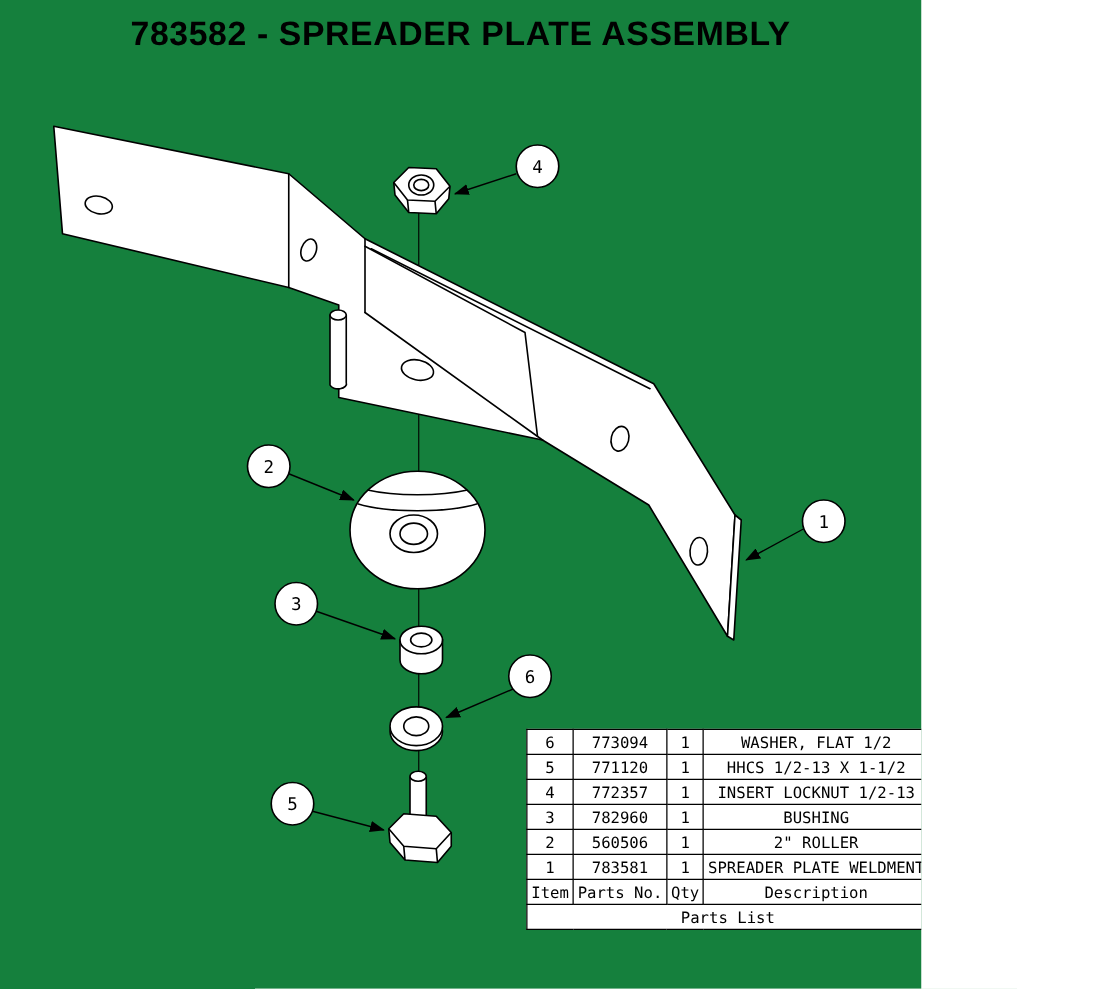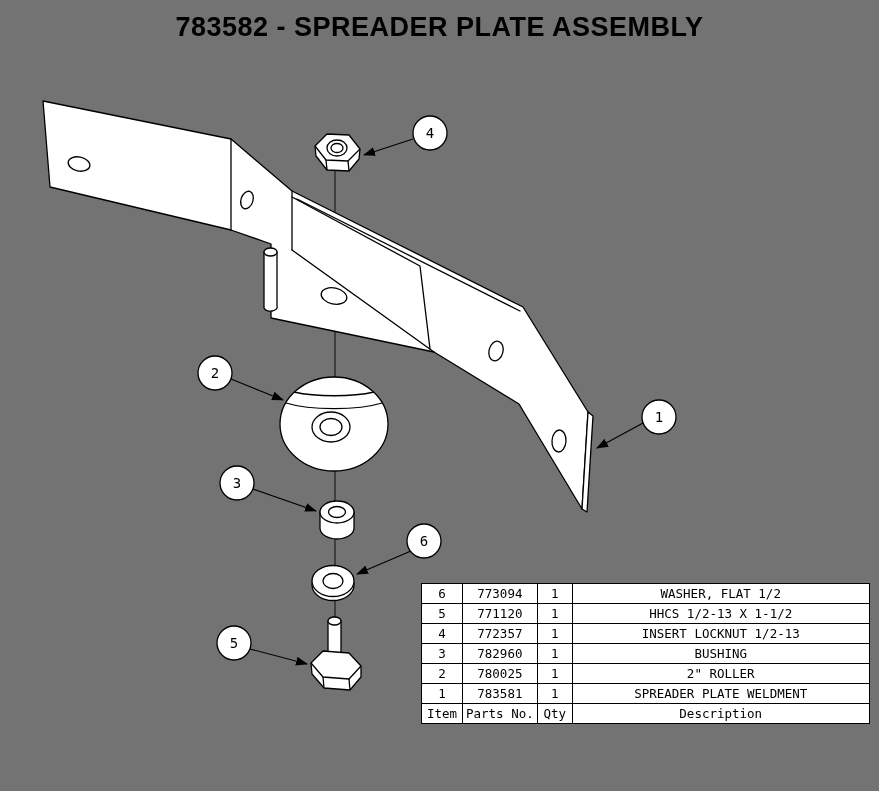--- a/index.html
+++ b/index.html
@@ -2,23 +2,23 @@
 <html><head>
 <meta charset="utf-8">
 <style>
   html, body {
     margin: 0;
     padding: 0;
     background: #ffffff;
   }
   #page {
     position: relative;
-    width: 879px;
+    width: 737px;
     height: 791px;
-    background: #737373;
+    background: #15803d;
     overflow: hidden;
     font-family: "Liberation Sans", sans-serif;
   }
   .title {
     position: absolute;
     top: 12px;
     left: 0;
     width: 100%;
     text-align: center;
     font-family: "Liberation Sans", sans-serif;
@@ -191,33 +191,36 @@
           <td class="c-desc">INSERT LOCKNUT 1/2-13</td>
         </tr>
         <tr>
           <td class="c-item">3</td>
           <td class="c-part">782960</td>
           <td class="c-qty">1</td>
           <td class="c-desc">BUSHING</td>
         </tr>
         <tr>
           <td class="c-item">2</td>
-          <td class="c-part">780025</td>
+          <td class="c-part">560506</td>
           <td class="c-qty">1</td>
           <td class="c-desc">2" ROLLER</td>
         </tr>
         <tr>
           <td class="c-item">1</td>
           <td class="c-part">783581</td>
           <td class="c-qty">1</td>
           <td class="c-desc">SPREADER PLATE WELDMENT</td>
         </tr>
         <tr>
           <td class="c-item hdr">Item</td>
           <td class="c-part hdr">Parts No.</td>
           <td class="c-qty hdr">Qty</td>
           <td class="c-desc hdr">Description</td>
         </tr>
+        <tr>
+          <td class="caption-cell" colspan="4">Parts List</td>
+        </tr>
       </tbody>
     </table>
   </div>
 
 </div>
 
 </body></html>

